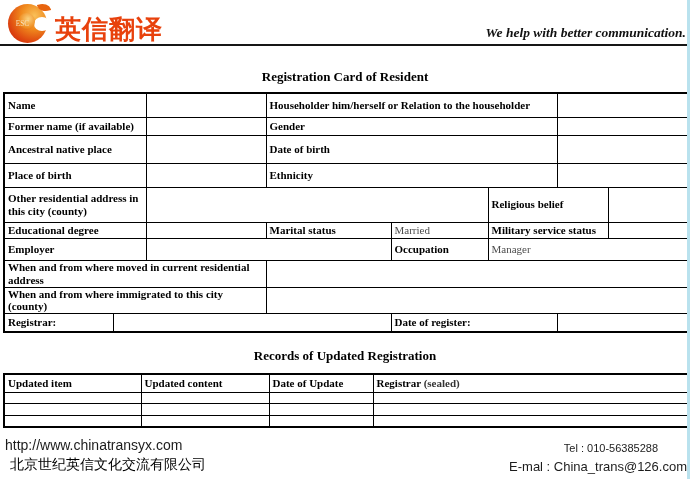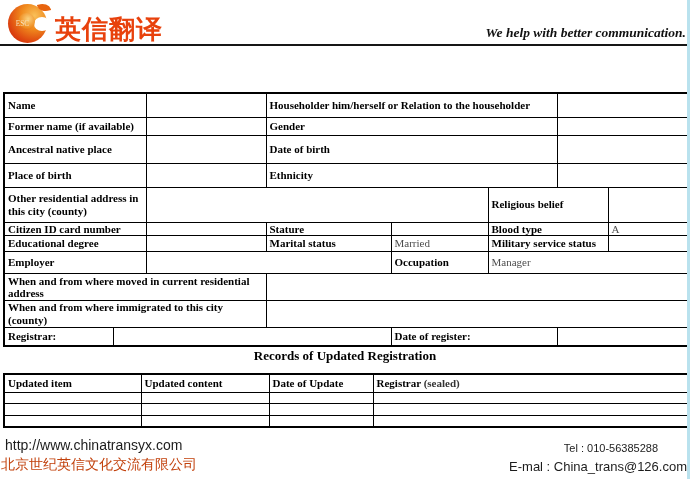--- a/index.html
+++ b/index.html
@@ -34,22 +34,22 @@
   table{border-collapse:collapse;table-layout:fixed;}
   .main-table{position:absolute;left:3px;top:92px;width:684px;border:2px solid #000;}
   .records-table{position:absolute;left:3px;top:373px;width:684px;border:2px solid #000;}
   td{border:1px solid #000;font-weight:bold;font-size:11px;color:#000;
      padding:0 3px;vertical-align:middle;line-height:1.18;overflow:hidden;white-space:normal;}
   td.val{font-weight:normal;color:#4d4d4d;font-size:11px;}
   .sealed{font-weight:bold;color:#333;}
   
   .footer-site{position:absolute;left:5px;top:437px;font-family:"Liberation Sans",sans-serif;
     font-size:14px;color:#1c1c1c;}
-  .footer-company{position:absolute;left:1px;top:456px;font-family:"Liberation Sans","DejaVu Sans",sans-serif;
-    font-size:14px;color:#c2410c;}
+  .footer-company{position:absolute;left:10px;top:456px;font-family:"Liberation Sans","DejaVu Sans",sans-serif;
+    font-size:14px;color:#000000;}
   .footer-tel{position:absolute;right:32px;top:442px;font-family:"Liberation Sans",sans-serif;
     font-size:11px;color:#1c1c1c;}
   .footer-email{position:absolute;right:3px;top:459px;font-family:"Liberation Sans",sans-serif;
     font-size:13px;color:#1c1c1c;}
 </style>
 </head>
 <body>
 
 <div class="page">
 
@@ -57,20 +57,21 @@
     <div class="logo-circle"></div>
     <div class="logo-notch"></div>
     <div class="logo-inner"></div>
     <div class="leaf"></div>
     <div class="logo-badge">ESC</div>
   </div>
   <div class="brand-name">英信翻译</div>
   <div class="tagline">We help with better communication.</div>
   <div class="header-rule"></div>
 
+  <div class="doc-title">Registration Card of Resident</div>
 
   <table class="main-table">
     <colgroup>
       <col style="width:109px">
         <col style="width:33px">
         <col style="width:120px">
       <col style="width:90px">
         <col style="width:35px">
         <col style="width:97px">
       <col style="width:69px">
@@ -100,28 +101,20 @@
       <td colspan="2">Place of birth</td>
       <td class="val"></td>
       <td colspan="4">Ethnicity</td>
       <td colspan="2" class="val"></td>
     </tr>
     <tr style="height:35px">
       <td colspan="2">Other residential address in this city (county)</td>
       <td colspan="4" class="val"></td>
       <td colspan="2">Religious belief</td>
       <td class="val"></td>
-    </tr>
-    <tr style="height:13px">
-      <td colspan="2">Citizen ID card number</td>
-      <td class="val"></td>
-      <td colspan="2">Stature</td>
-      <td class="val"></td>
-      <td colspan="2">Blood type</td>
-      <td class="val">A</td>
     </tr>
     <tr style="height:16px">
       <td colspan="2">Educational degree</td>
       <td class="val"></td>
       <td colspan="2">Marital status</td>
       <td class="val">Married</td>
       <td colspan="2">Military service status</td>
       <td class="val"></td>
     </tr>
     <tr style="height:22px">

